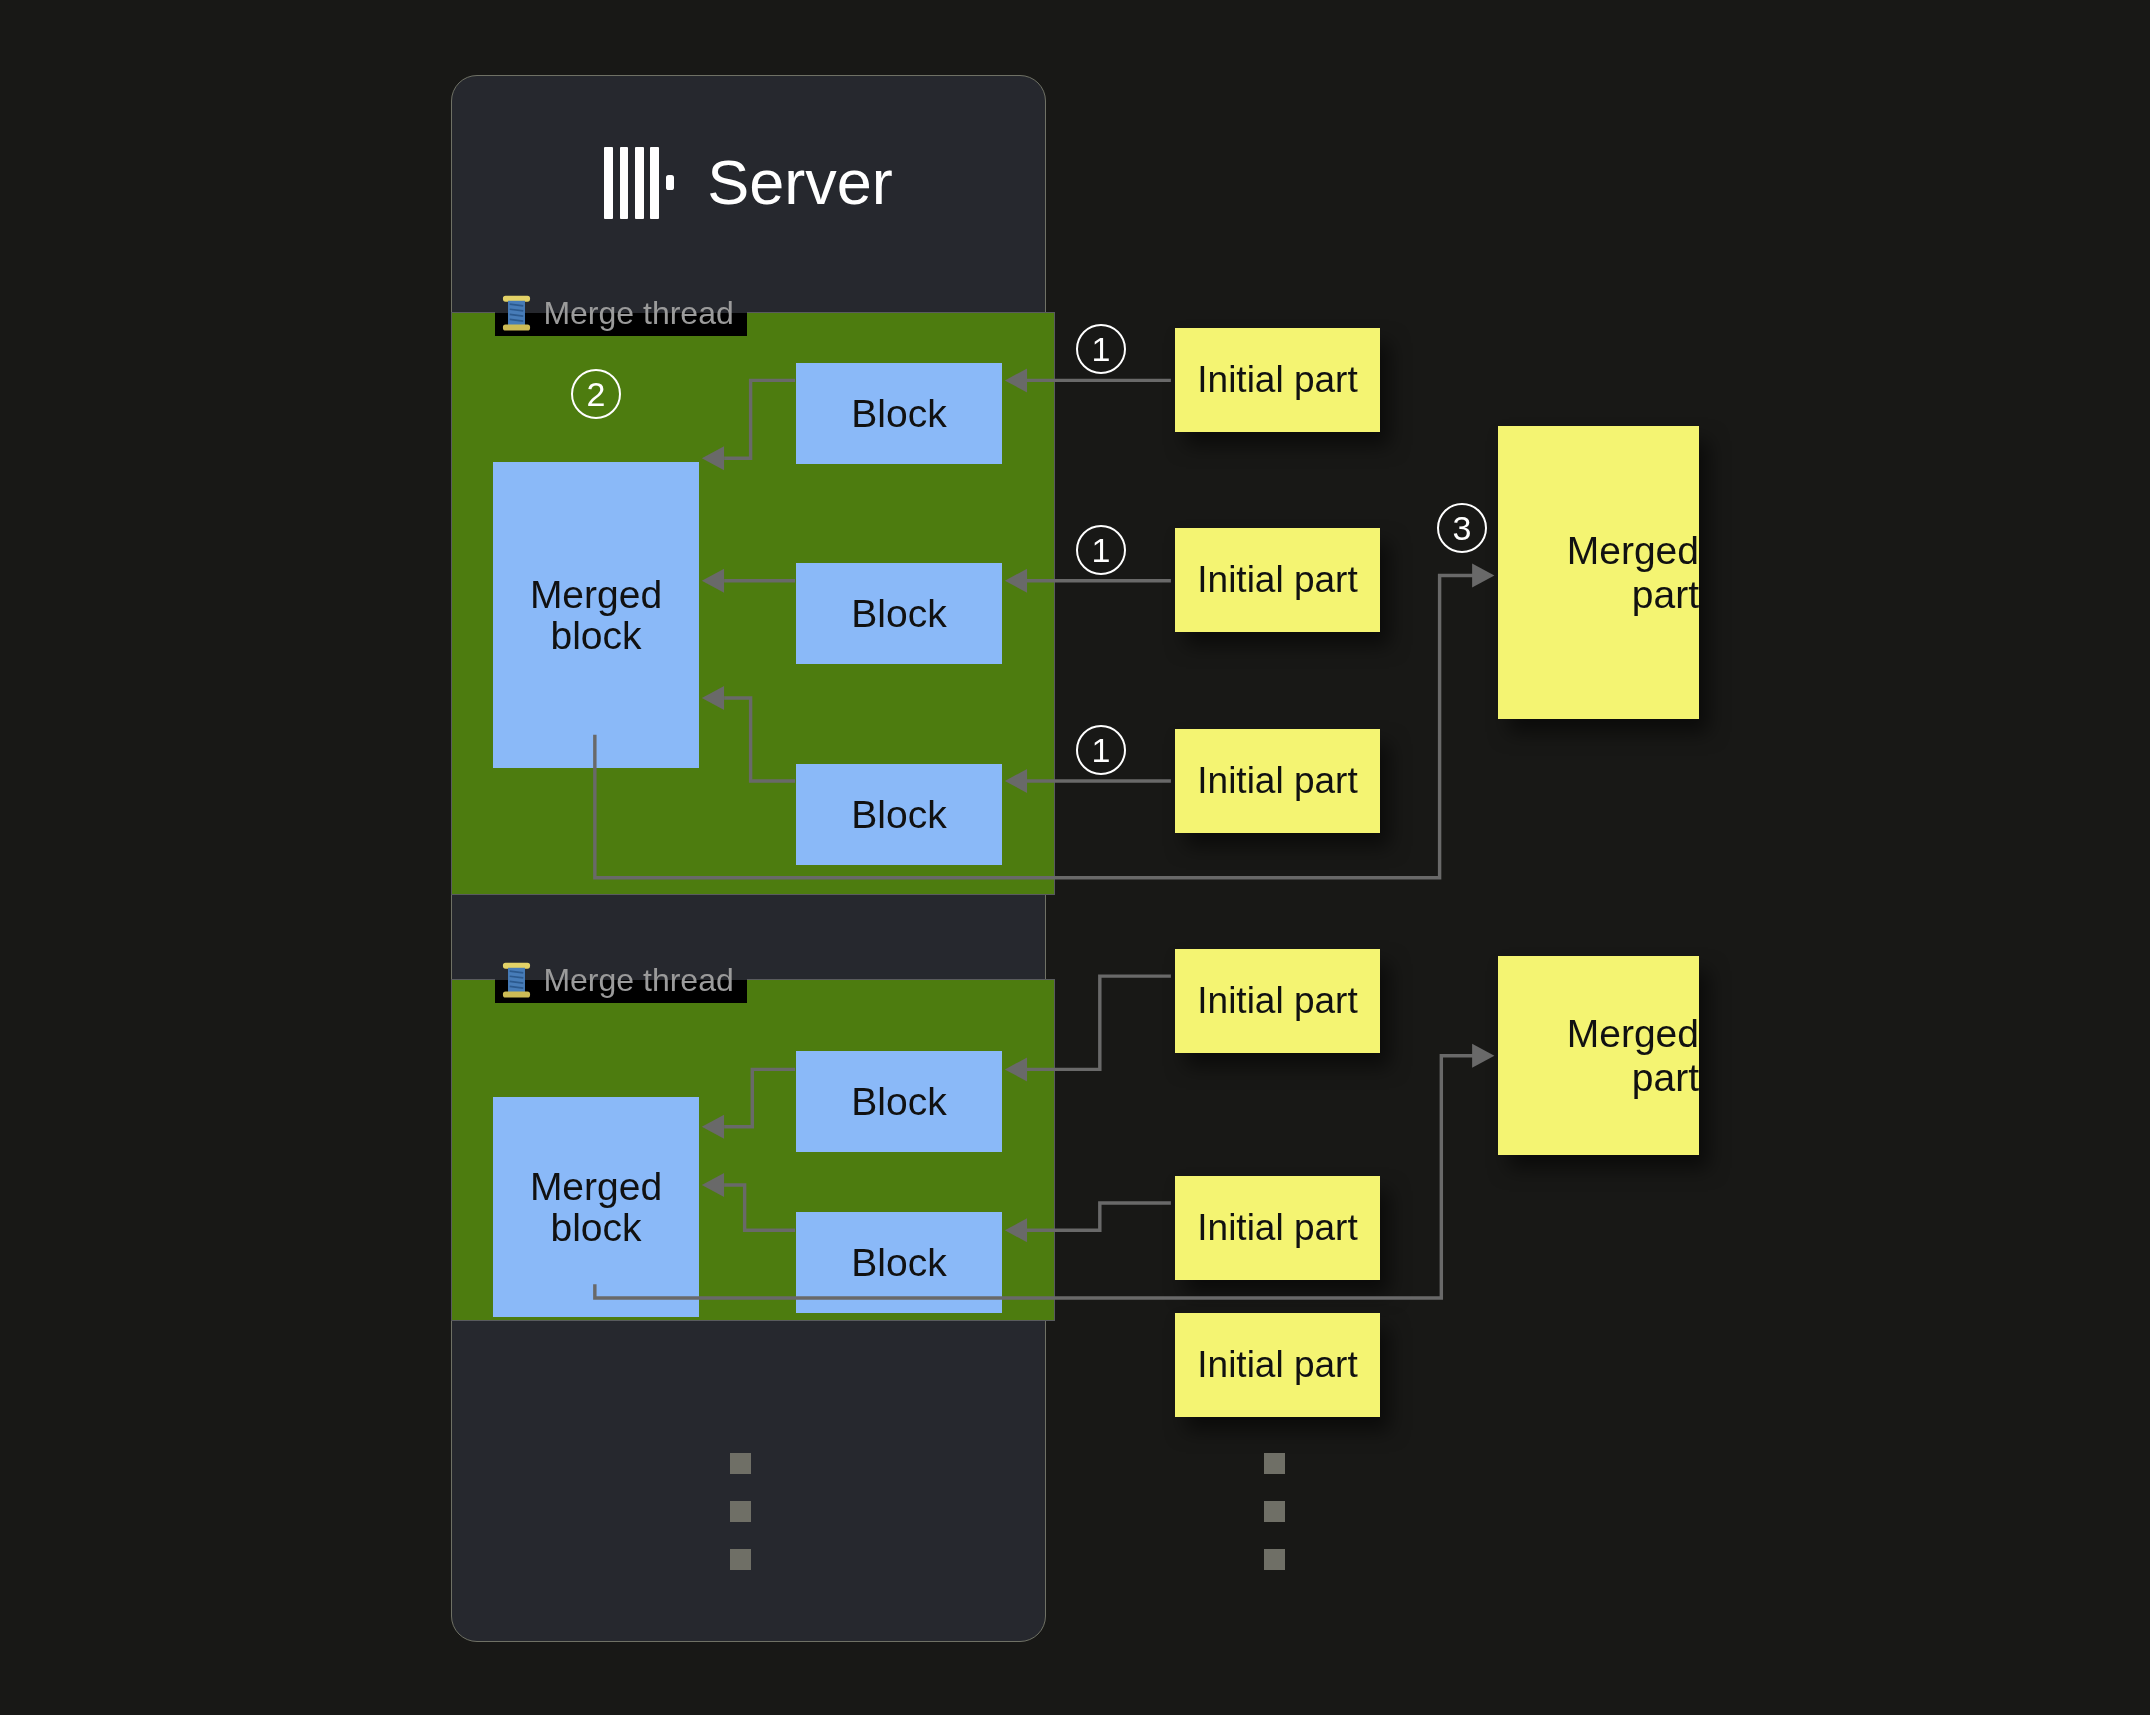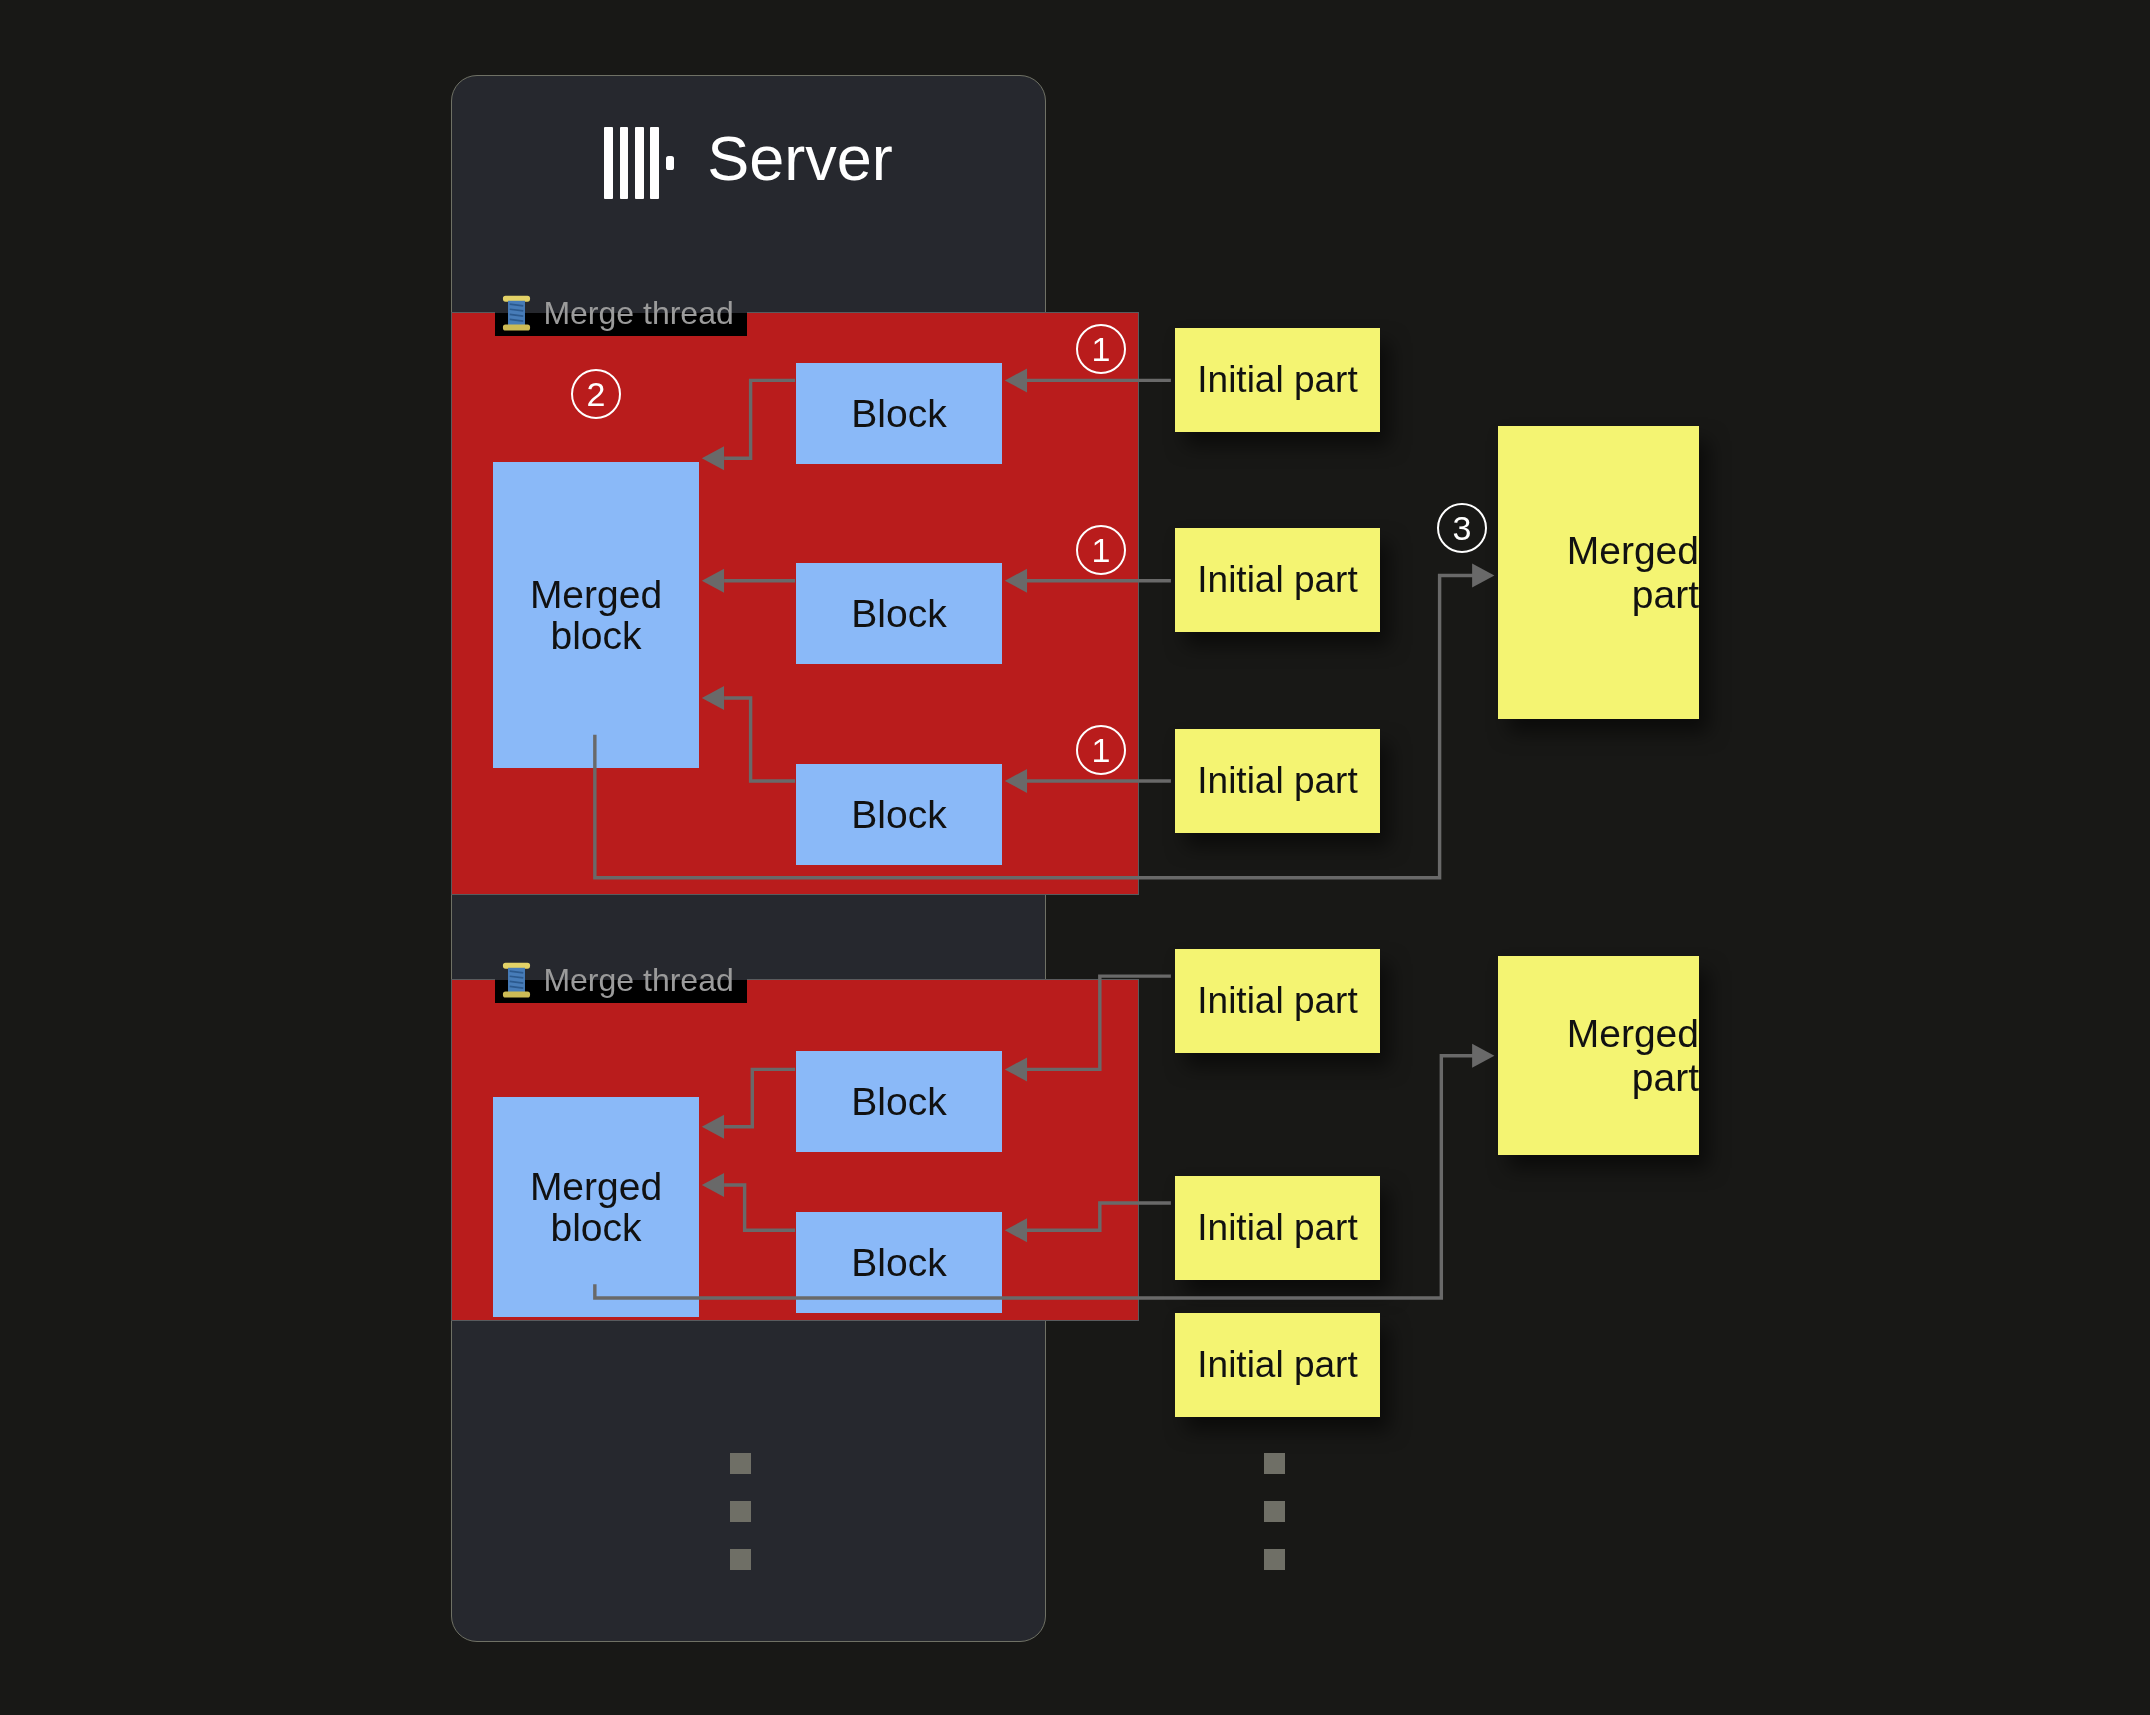--- a/index.html
+++ b/index.html
@@ -7,28 +7,28 @@
     position:relative;width:2150px;height:1716px;overflow:hidden;
     background:#181816;font-family:"Liberation Sans", sans-serif;
   }
   .panel{
     position:absolute;left:451px;top:75px;width:595px;height:1567px;
     background:#26282e;border:1.7px solid #6f7165;border-radius:26px;
     box-sizing:border-box;
   }
   .header{
     position:absolute;left:451px;top:127px;width:595px;height:111px;
-    display:flex;justify-content:center;gap:33px;
+    display:flex;align-items:center;justify-content:center;gap:33px;
   }
   .logo{display:flex;align-items:center;gap:6.8px;height:72px;}
   .logo .bar{width:8.6px;height:72px;background:#ffffff;border-radius:0.9px;}
   .logo .bar-short{width:8.6px;height:14.6px;background:#ffffff;border-radius:2.6px;}
   .title{color:#ffffff;font-size:63px;line-height:1;}
   .thread-section{
-    position:absolute;left:451px;width:688px;background:#b91c1c;
+    position:absolute;left:451px;width:604px;background:#4d7c0f;
     border:1.7px solid #595b5e;box-sizing:border-box;
   }
   #section-1{top:312px;height:583px;}
   #section-2{top:979px;height:342px;}
   .legend{
     position:absolute;top:-23px;left:43px;height:46px;
     display:flex;align-items:center;gap:10.3px;padding:0 13.7px 0 5.1px;
     background:linear-gradient(to bottom,#26282e 0 23px,#000000 23px 100%);
   }
   .legend-text{color:#9b9b9b;font-size:32px;white-space:nowrap;}

